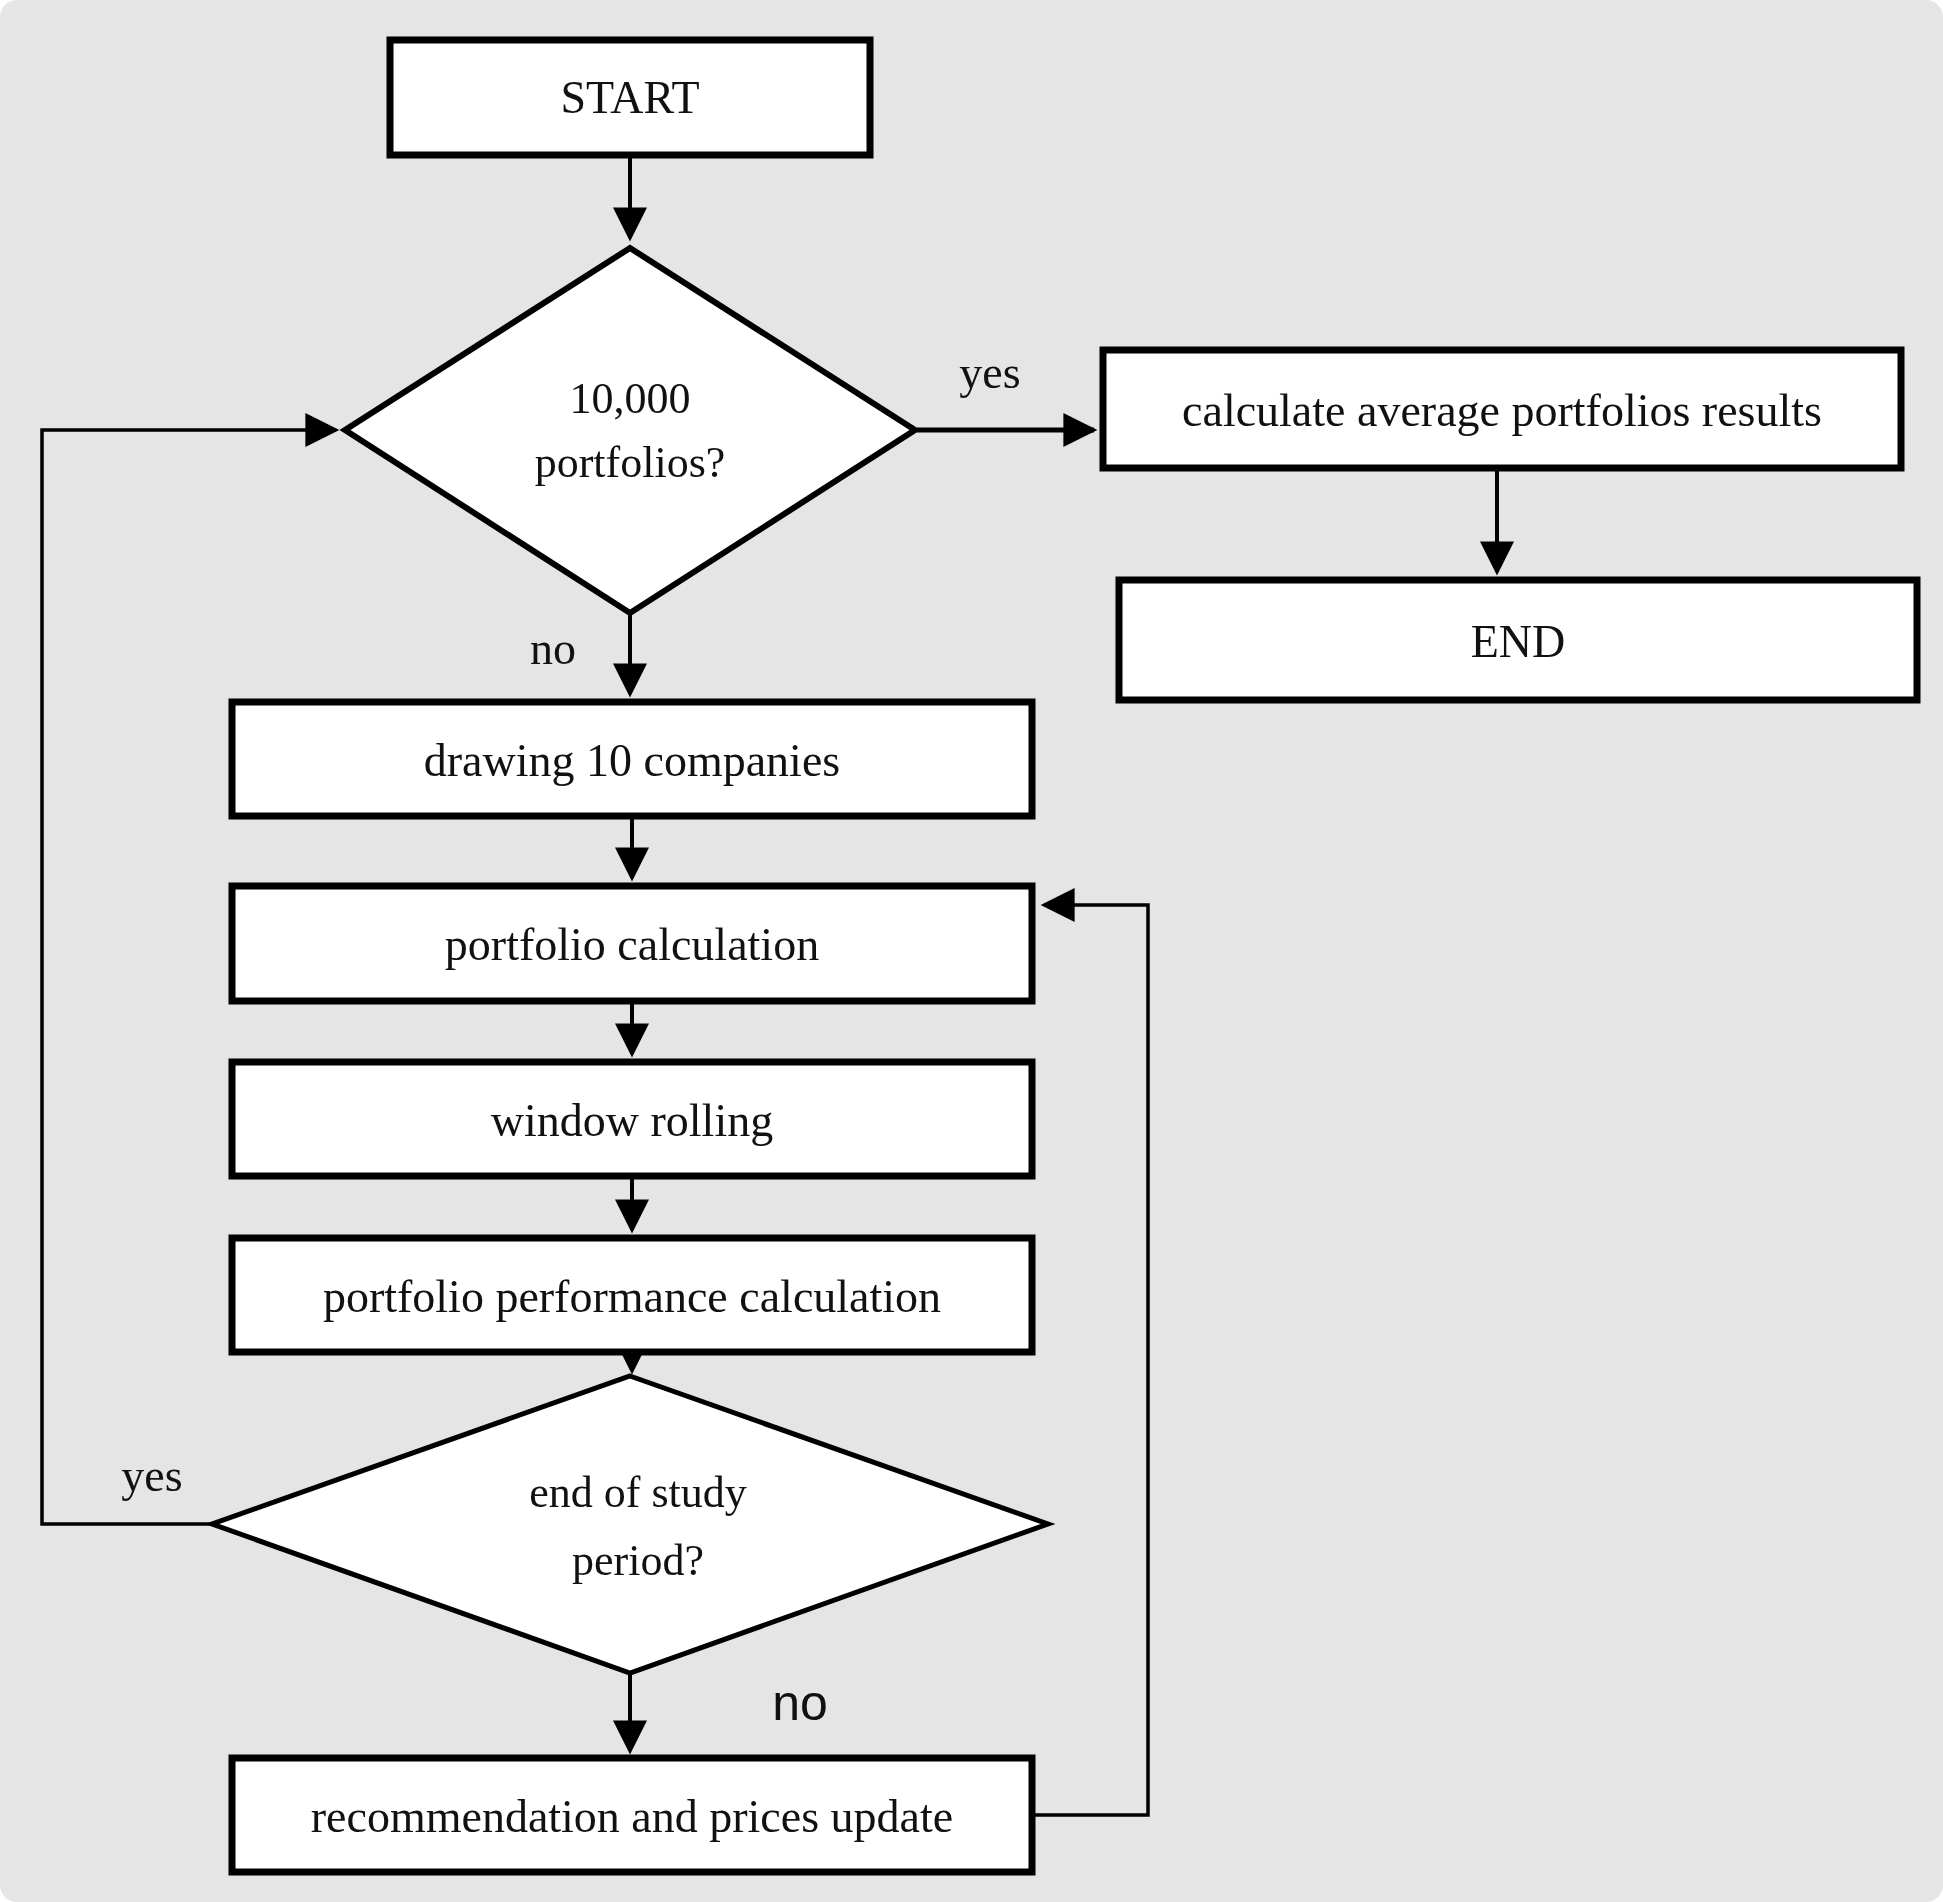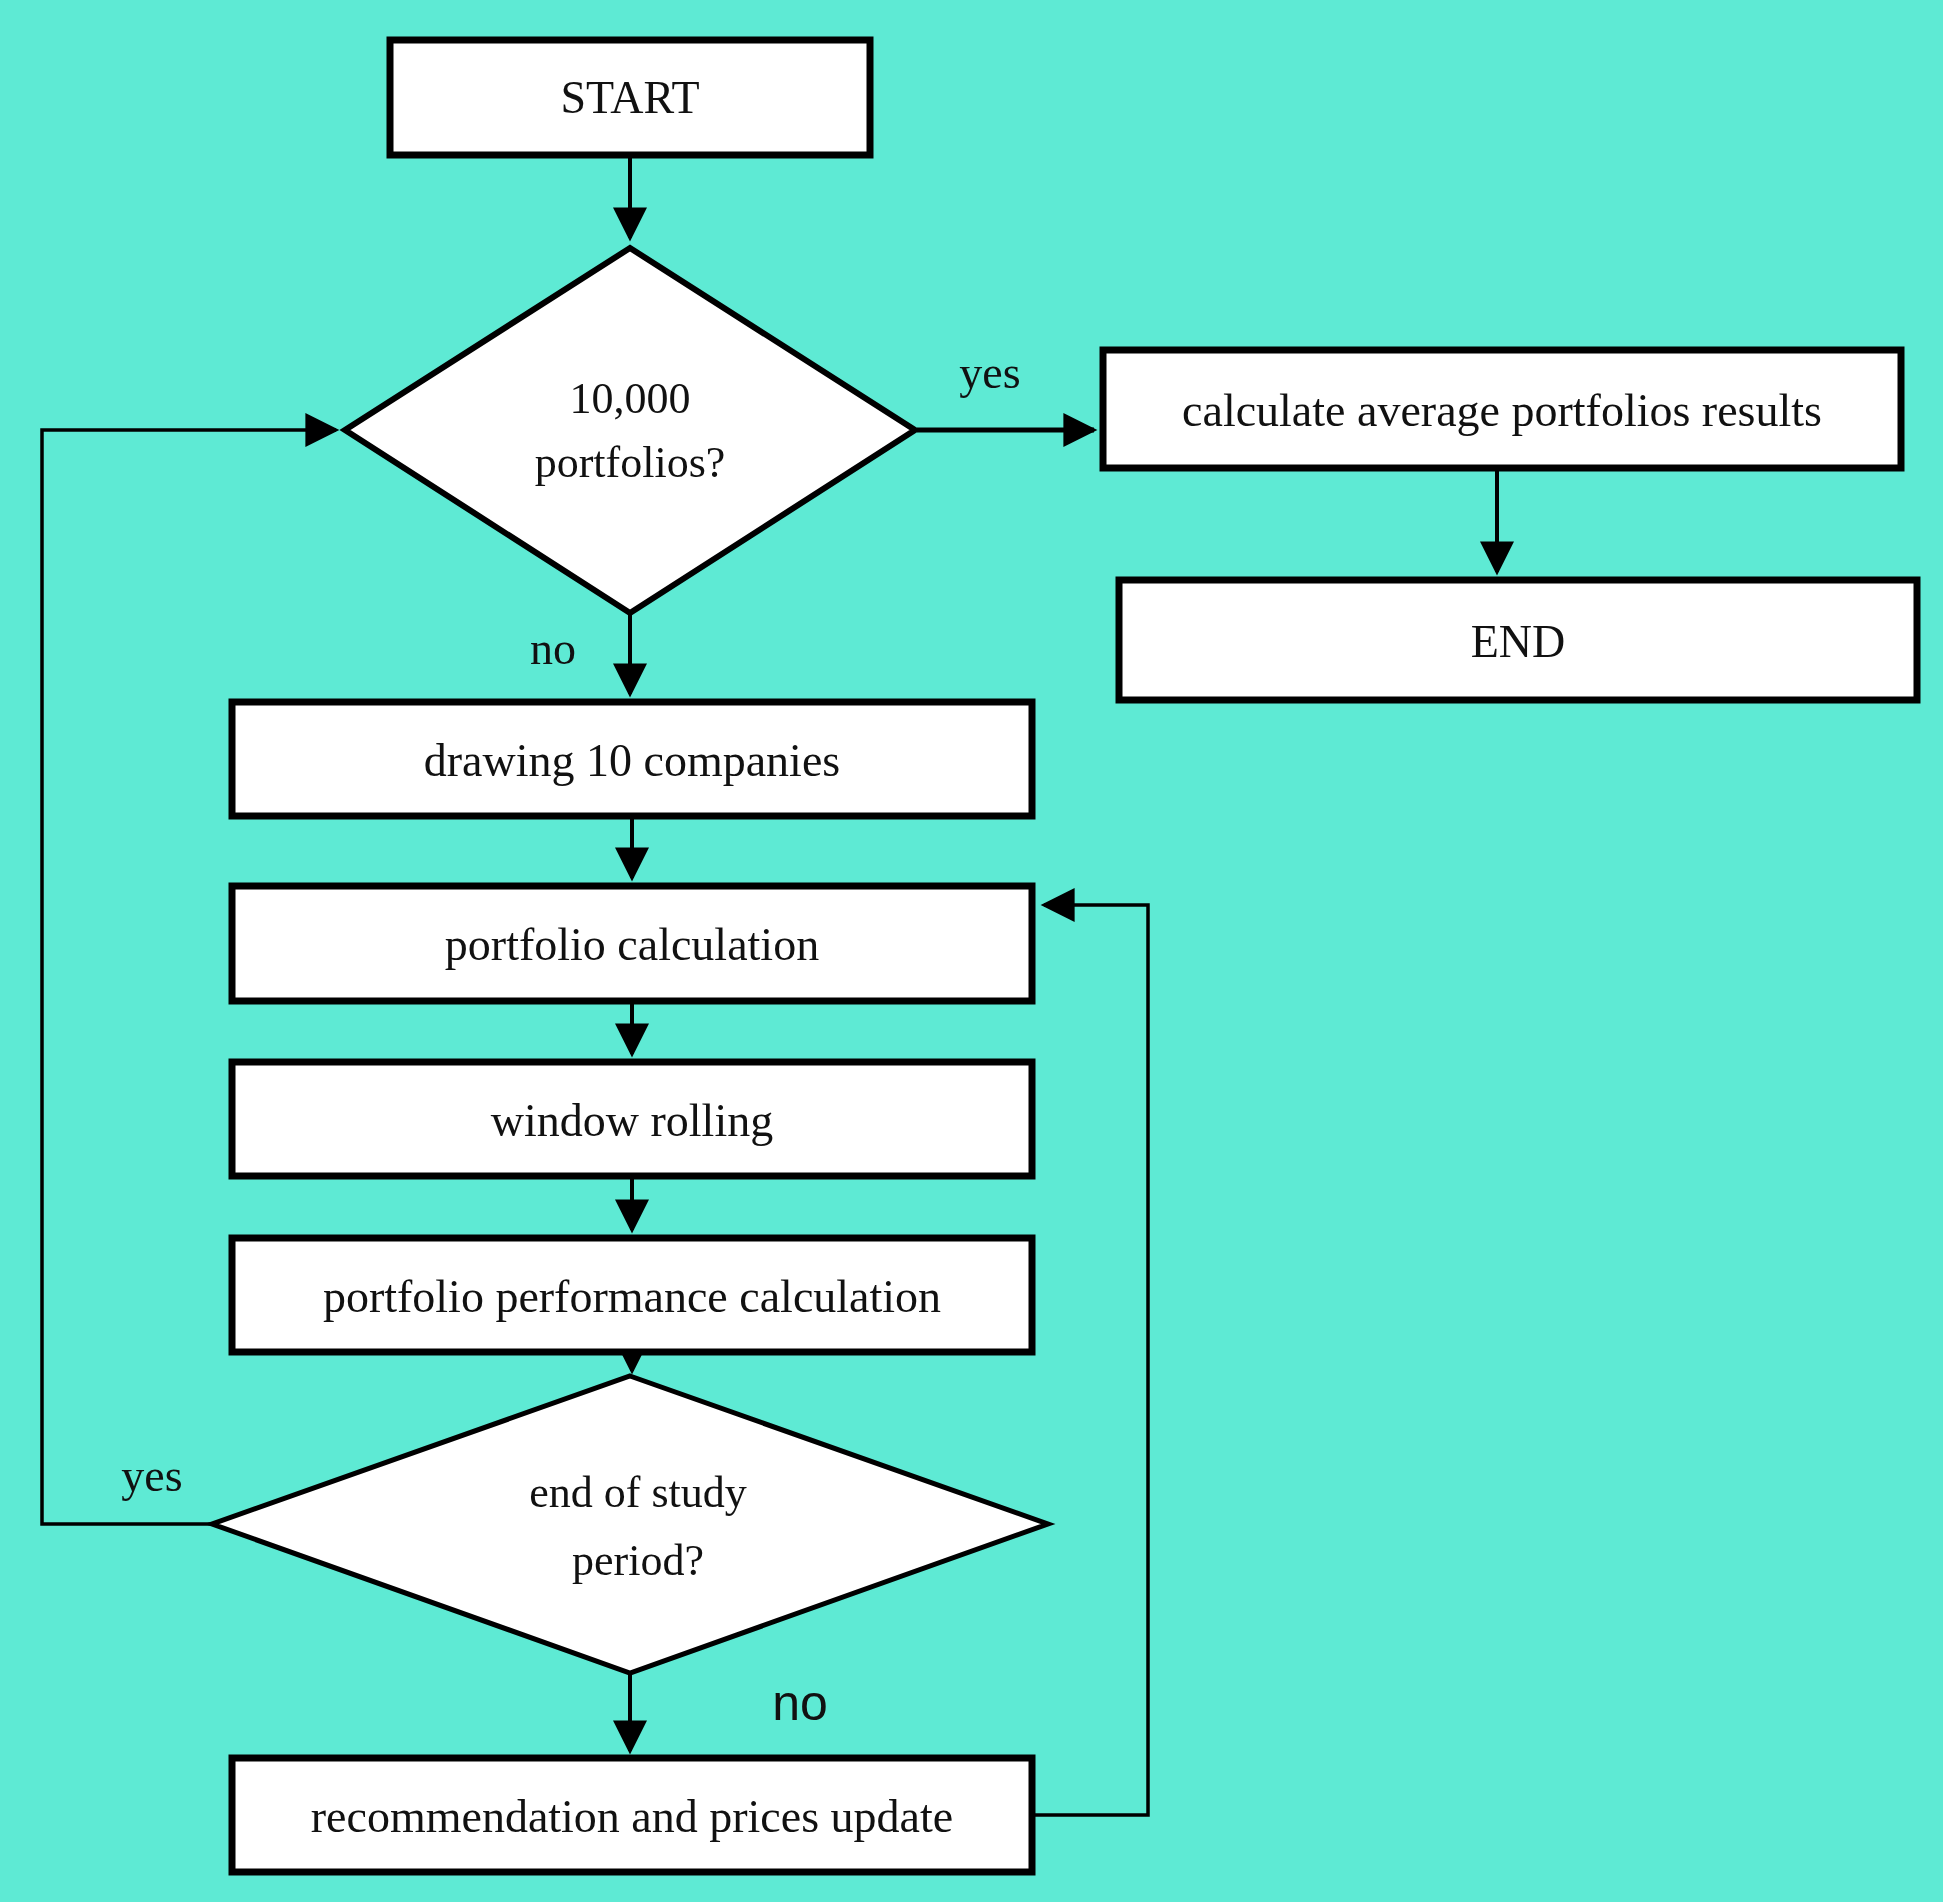--- a/index.html
+++ b/index.html
@@ -4,22 +4,23 @@
 <style>
   html, body {
     margin: 0;
     padding: 0;
     background: #ffffff;
   }
   .canvas {
     width: 1943px;
     height: 1902px;
     position: relative;
-    background: #5eead4;
+    background: #e5e5e5;
     overflow: hidden;
+    border-radius: 17px;
   }
   svg { display: block; }
   .node-label {
     font-family: "Liberation Serif", "DejaVu Serif", serif;
     font-size: 46px;
     fill: #111111;
   }
   .diamond-label {
     font-family: "Liberation Serif", "DejaVu Serif", serif;
     font-size: 44px;

